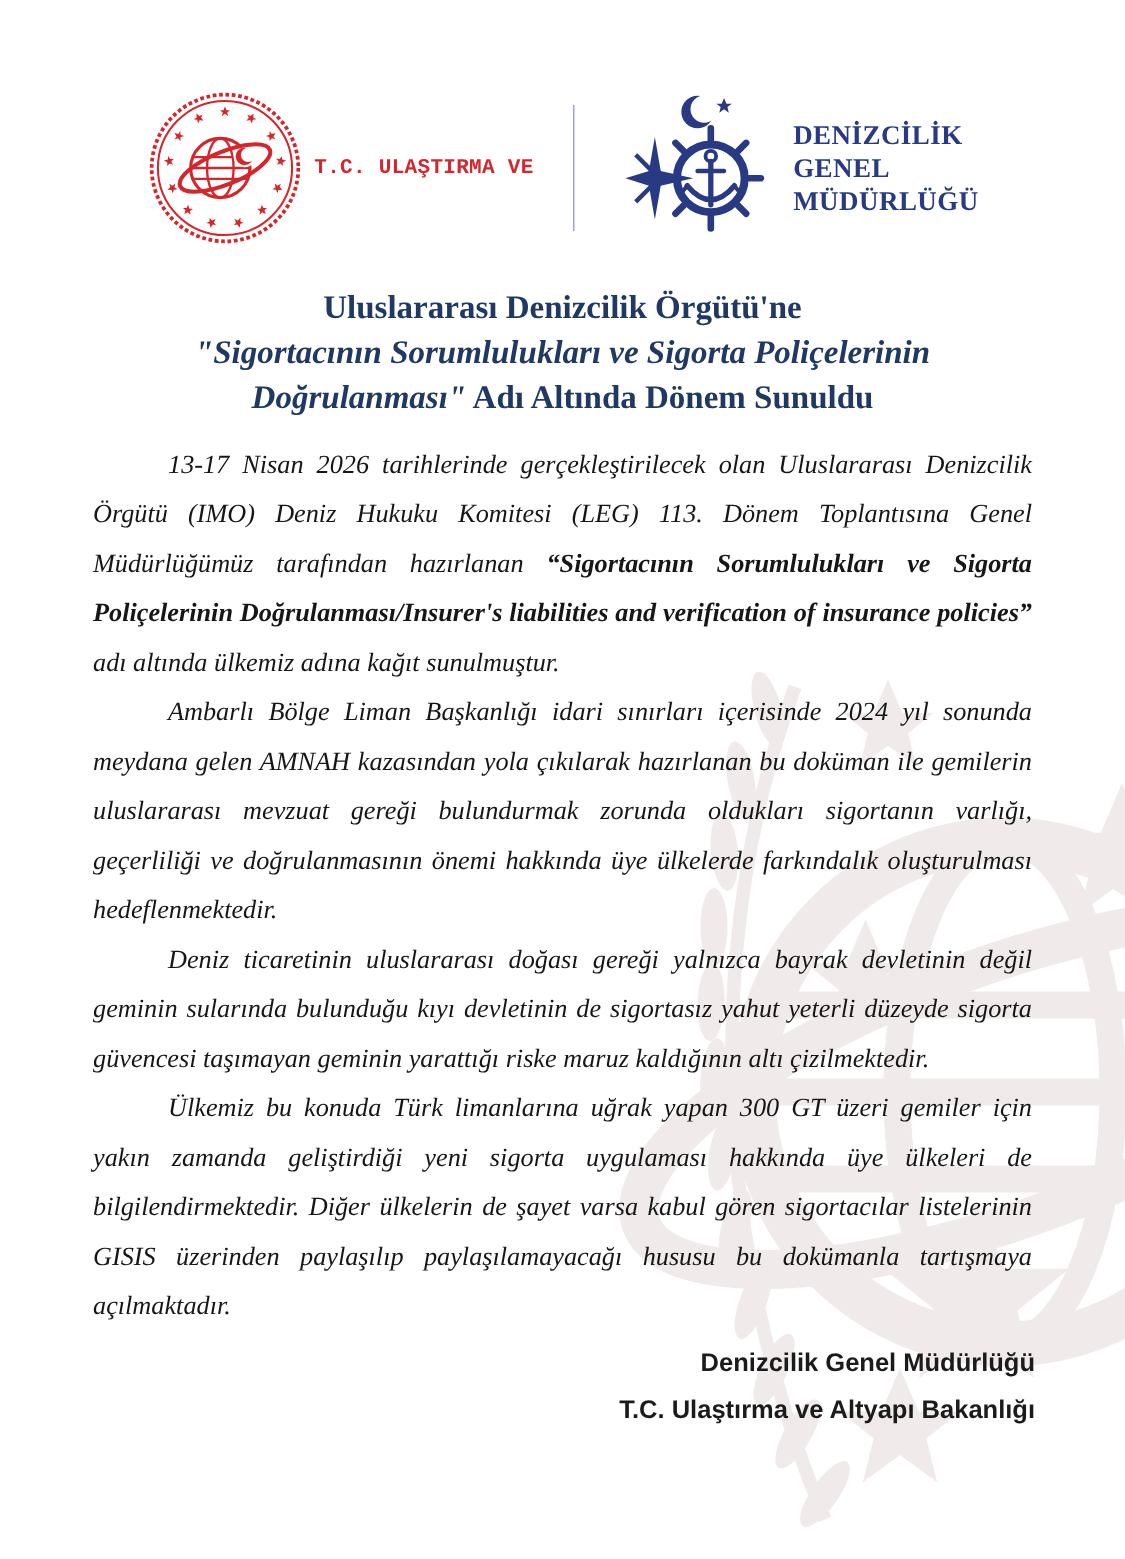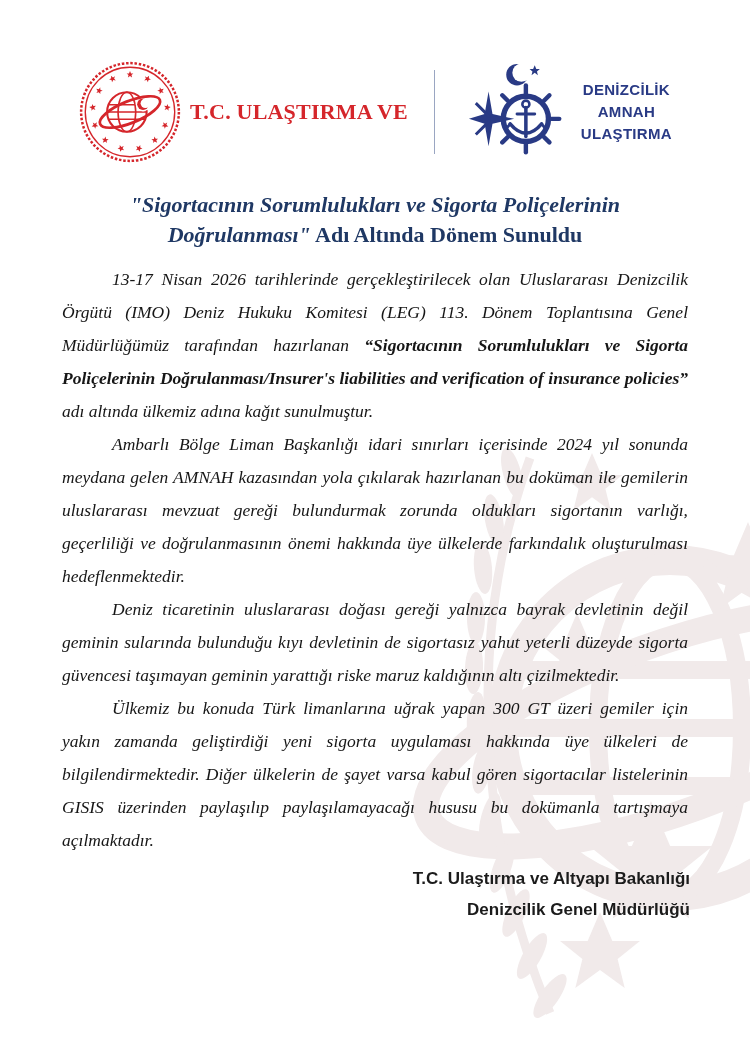--- a/index.html
+++ b/index.html
@@ -24,36 +24,35 @@
   
   .header{
     display:flex;align-items:center;justify-content:center;
     padding-top:58px;
   }
   .logo-block{display:flex;align-items:center;}
   .logo-left{color:var(--ministry-red,#D5262B);}
   .logo-left svg{width:104px;height:104px;flex:0 0 auto;}
   .logo-left .logo-text{
     margin-left:8px;
-    font-family:Liberation Serif, serif;
-    font-weight:bold;font-size:22px;line-height:20px;letter-spacing:.2px;
+    font-family:Liberation Mono, monospace;
+    font-weight:bold;font-size:14px;line-height:20px;letter-spacing:.2px;
     white-space:nowrap;
   }
   .header-divider{
     width:1px;height:84px;background:var(--divider,#9AA6C2);
     margin:0 30px 0 26px;
   }
   .logo-right{color:var(--dgm-navy,#293A85);}
   .logo-right svg{width:108px;height:108px;flex:0 0 auto;}
   .logo-right .logo-text{
     margin-left:8px;
-    font-family:Liberation Sans, sans-serif;
-    font-weight:bold;font-size:15px;line-height:22px;letter-spacing:.3px;
+    font-family:Liberation Serif, serif;
+    font-weight:bold;font-size:18px;line-height:22px;letter-spacing:.3px;
     white-space:nowrap;
-    text-align:center;
   }
 
   
   .doc-title{
     margin-top:24px;
     text-align:center;
     color:var(--title-navy,#1F3864);
     font-weight:bold;
     font-size:22px;line-height:30px;
   }
@@ -182,37 +181,38 @@
         <g stroke="currentColor" fill="none" stroke-linecap="round">
           <circle cx="62" cy="47" r="3.6" stroke-width="2.6"></circle>
           <path d="M62,50.5 V80" stroke-width="3.6"></path>
           <path d="M53,57 H71" stroke-width="3"></path>
           <path d="M46,67 Q62,86 78,67" stroke-width="3.6"></path>
           <path d="M46,67 l-4,5 M78,67 l4,5" stroke-width="2.8"></path>
         </g>
       </svg>
       <div class="logo-text">
         <div>DENİZCİLİK</div>
-        <div>AMNAH</div>
-        <div>ULAŞTIRMA</div>
+        <div>GENEL</div>
+        <div>MÜDÜRLÜĞÜ</div>
       </div>
     </div>
 
   </div>
 
   <div class="doc-title">
+    <div>Uluslararası Denizcilik Örgütü'ne</div>
     <div class="t-italic">"Sigortacının Sorumlulukları ve Sigorta Poliçelerinin</div>
     <div><span class="t-italic">Doğrulanması"</span><span> Adı Altında Dönem Sunuldu</span></div>
   </div>
 
   <div class="body-text">
     <p><span>13-17 Nisan 2026 tarihlerinde gerçekleştirilecek olan Uluslararası Denizcilik Örgütü (IMO) Deniz Hukuku Komitesi (LEG) 113. Dönem Toplantısına Genel Müdürlüğümüz tarafından hazırlanan </span><span class="seg-bold">“Sigortacının Sorumlulukları ve Sigorta Poliçelerinin Doğrulanması/Insurer's liabilities and verification of insurance policies”</span><span> adı altında ülkemiz adına kağıt sunulmuştur.</span></p>
     <p><span>Ambarlı Bölge Liman Başkanlığı idari sınırları içerisinde 2024 yıl sonunda meydana gelen AMNAH kazasından yola çıkılarak hazırlanan bu doküman ile gemilerin uluslararası mevzuat gereği bulundurmak zorunda oldukları sigortanın varlığı, geçerliliği ve doğrulanmasının önemi hakkında üye ülkelerde farkındalık oluşturulması hedeflenmektedir.</span></p>
     <p><span>Deniz ticaretinin uluslararası doğası gereği yalnızca bayrak devletinin değil geminin sularında bulunduğu kıyı devletinin de sigortasız yahut yeterli düzeyde sigorta güvencesi taşımayan geminin yarattığı riske maruz kaldığının altı çizilmektedir.</span></p>
     <p><span>Ülkemiz bu konuda Türk limanlarına uğrak yapan 300 GT üzeri gemiler için yakın zamanda geliştirdiği yeni sigorta uygulaması hakkında üye ülkeleri de bilgilendirmektedir. Diğer ülkelerin de şayet varsa kabul gören sigortacılar listelerinin GISIS üzerinden paylaşılıp paylaşılamayacağı hususu bu dokümanla tartışmaya açılmaktadır.</span></p>
   </div>
 
   <div class="signature">
+    <div>Denizcilik Genel Müdürlüğü</div>
     <div>T.C. Ulaştırma ve Altyapı Bakanlığı</div>
-    <div>Denizcilik Genel Müdürlüğü</div>
   </div>
 
 </div>
 
 </body></html>

